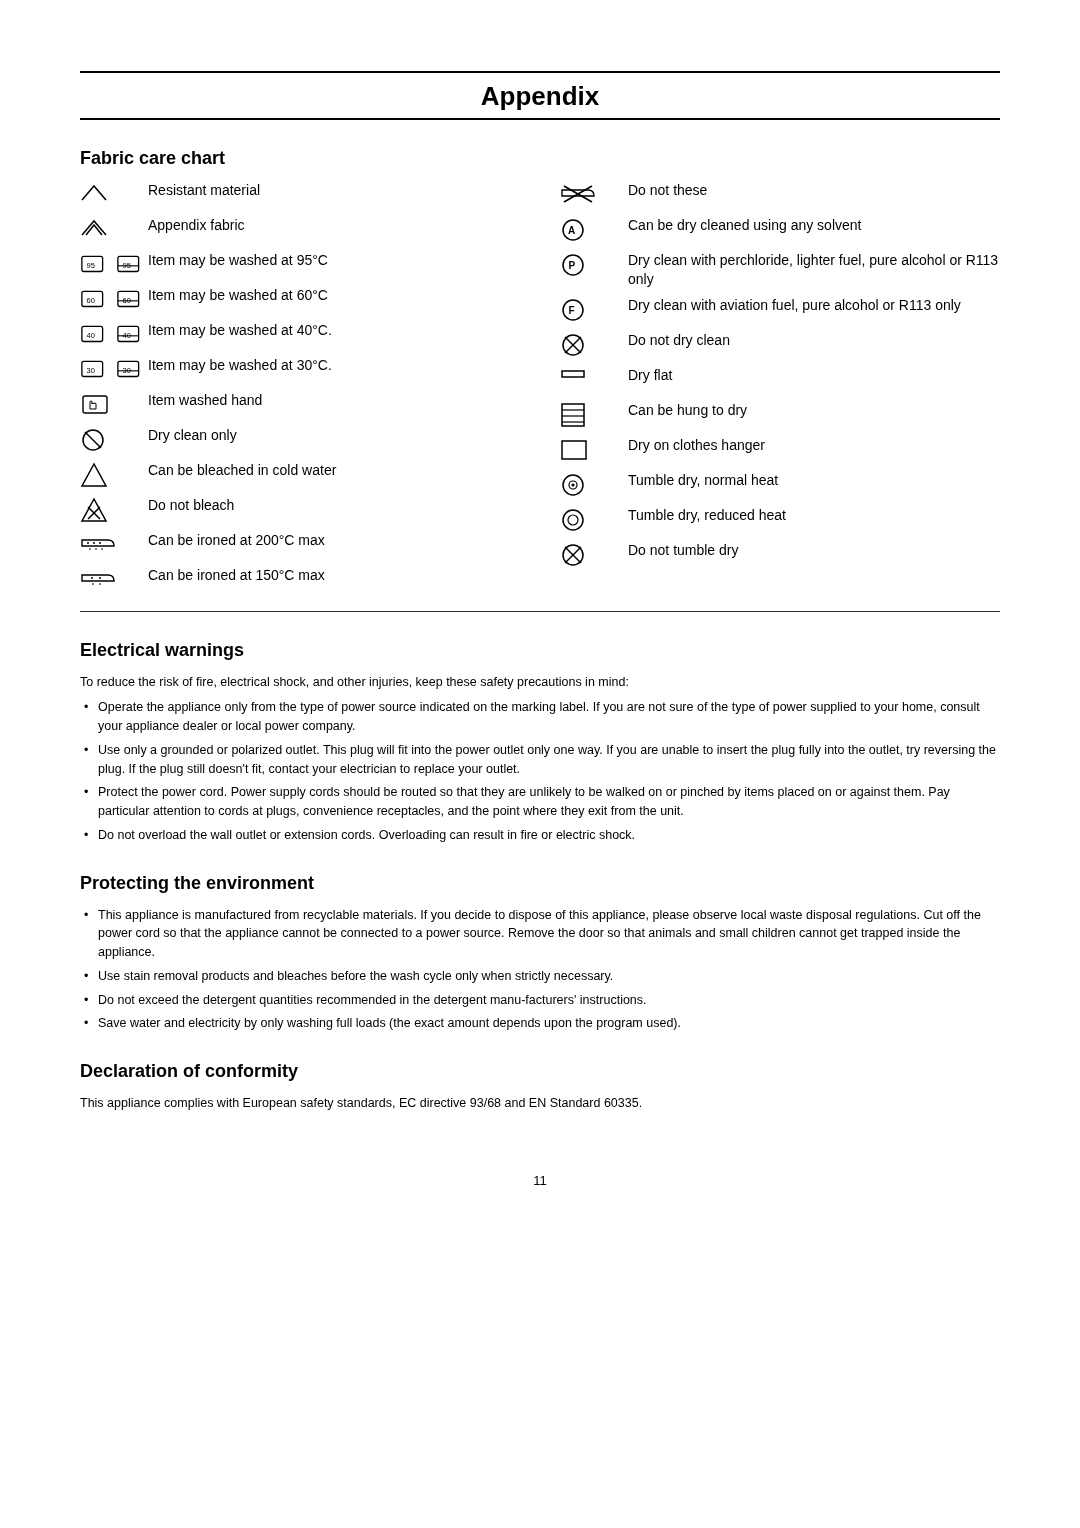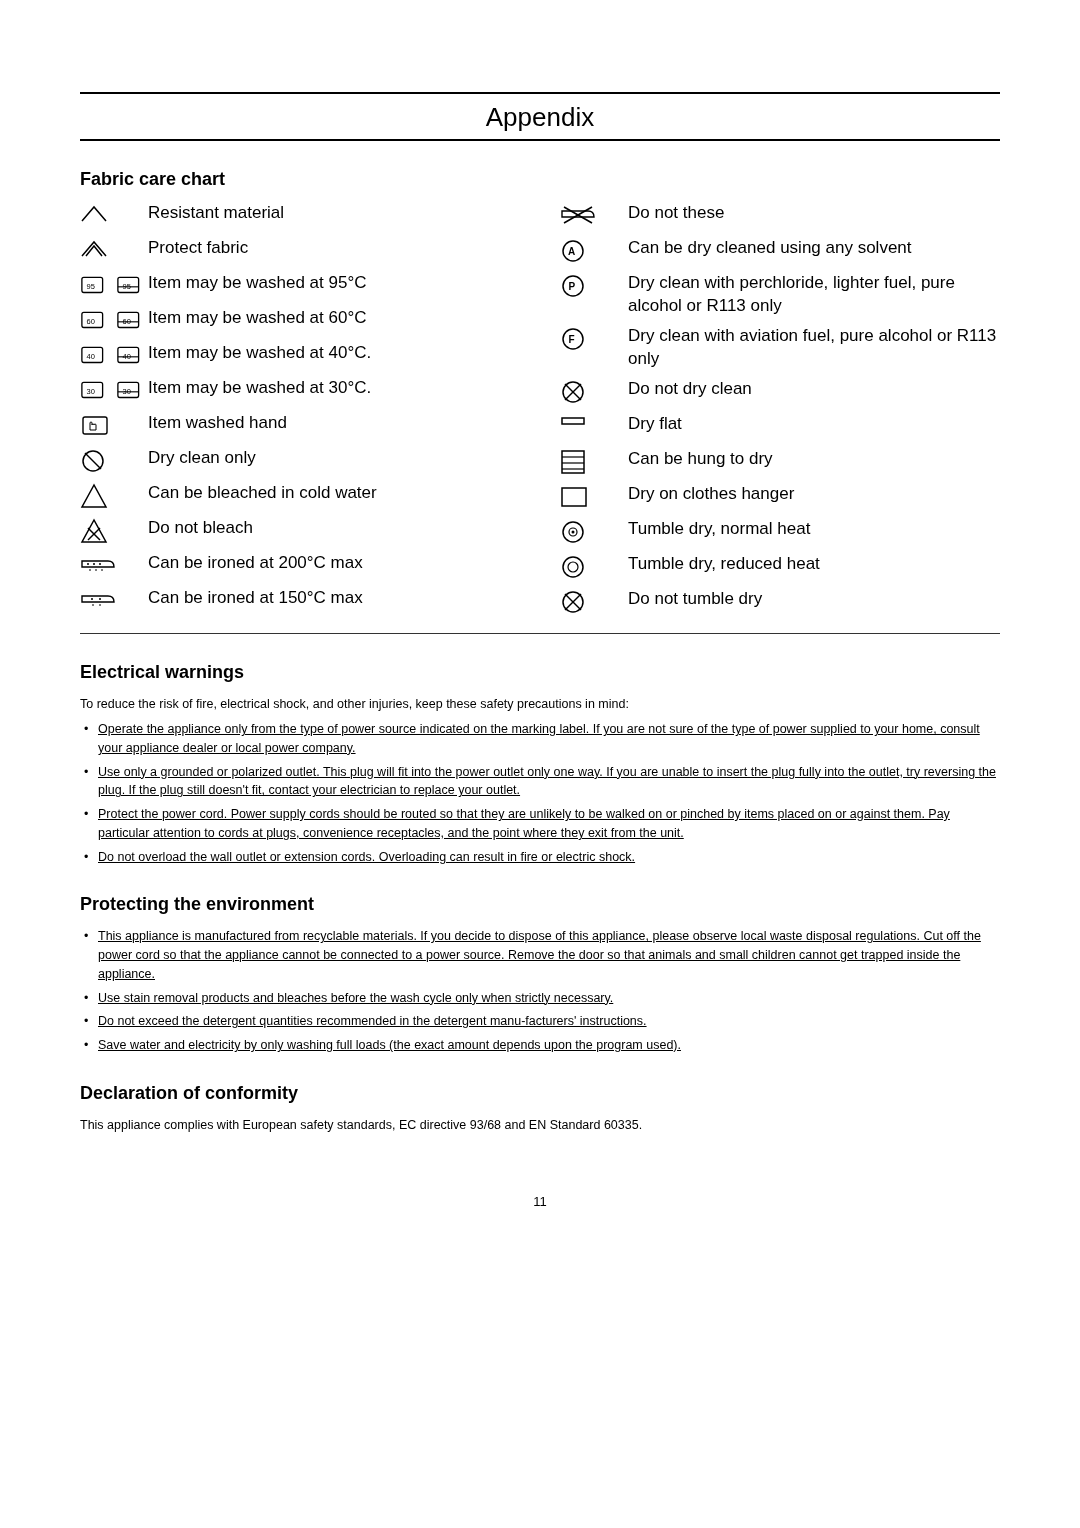--- a/index.html
+++ b/index.html
@@ -9,27 +9,27 @@
       font-size: 13px;
       color: #000;
       width: 1080px;
       min-height: 1528px;
       padding: 60px 80px;
     }
 
     .page-title {
       text-align: center;
       font-size: 26px;
-      font-weight: normal;
+      font-weight: bold;
       margin-bottom: 6px;
       padding-bottom: 6px;
       border-top: 2px solid #000;
       border-bottom: 2px solid #000;
       padding-top: 8px;
-      margin-top: 32px;
+      margin-top: 11px;
     }
 
     .section-title {
       font-size: 18px;
       font-weight: bold;
       margin-top: 28px;
       margin-bottom: 12px;
     }
 
     .fabric-chart {
@@ -51,21 +51,21 @@
       min-width: 60px;
       display: flex;
       align-items: center;
       justify-content: flex-start;
       gap: 8px;
       margin-right: 8px;
       margin-top: 1px;
     }
 
     .fabric-label {
-      font-size: 17px;
+      font-size: 14px;
       line-height: 1.35;
       flex: 1;
     }
 
     
     svg { display: inline-block; vertical-align: middle; }
 
     .divider {
       border: none;
       border-top: 1px solid #333;
@@ -83,21 +83,20 @@
       padding: 0;
       margin-top: 4px;
     }
 
     .bullet-list li {
       padding-left: 18px;
       position: relative;
       margin-bottom: 5px;
       font-size: 12.5px;
       line-height: 1.5;
-      text-decoration: underline;
     }
 
     .bullet-list li::before {
       content: "•";
       position: absolute;
       left: 4px;
     }
 
     .page-number {
       text-align: center;
@@ -125,21 +124,21 @@
       <span class="fabric-label">Resistant material</span>
     </div>
 
     <div class="fabric-item">
       <div class="fabric-icon">
         <svg width="28" height="22" viewBox="0 0 28 22">
           <polyline points="2,18 14,4 26,18" fill="none" stroke="#000" stroke-width="1.5"></polyline>
           <polyline points="6,18 14,8 22,18" fill="none" stroke="#000" stroke-width="1.5"></polyline>
         </svg>
       </div>
-      <span class="fabric-label">Protect fabric</span>
+      <span class="fabric-label">Appendix fabric</span>
     </div>
 
     <div class="fabric-item">
       <div class="fabric-icon">
         <svg width="26" height="22" viewBox="0 0 26 22" style="margin-right:3px">
           <rect x="2" y="4" width="22" height="16" rx="2" fill="none" stroke="#000" stroke-width="1.4"></rect>
           <text x="7" y="16" font-size="8" font-family="Arial">95</text>
         </svg>
         <svg width="26" height="22" viewBox="0 0 26 22">
           <rect x="2" y="4" width="22" height="16" rx="2" fill="none" stroke="#000" stroke-width="1.4"></rect>

